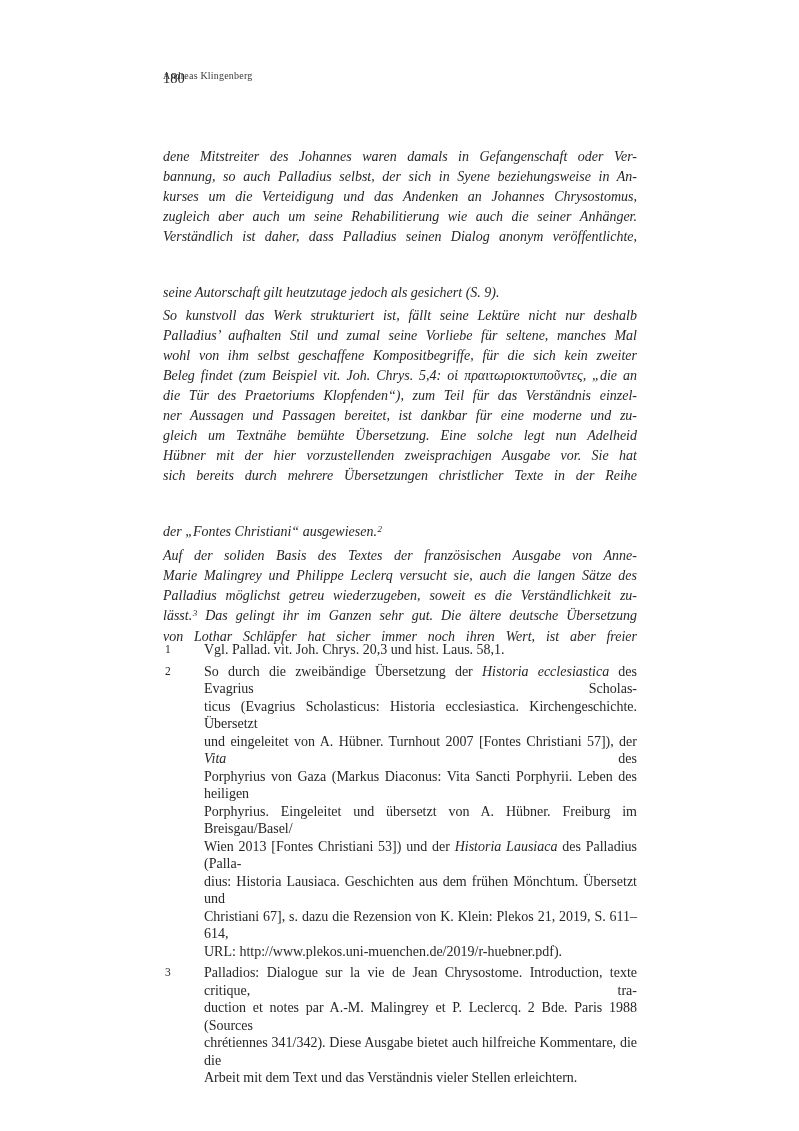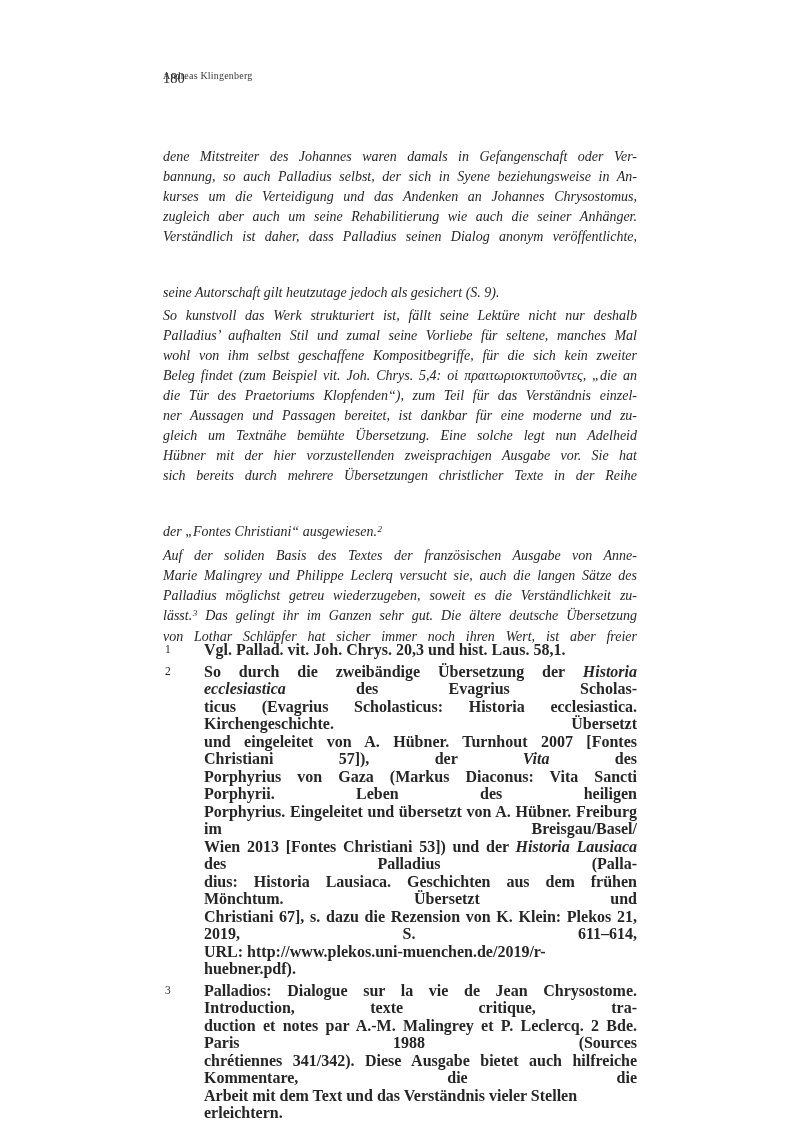--- a/index.html
+++ b/index.html
@@ -36,22 +36,22 @@
   .line.last{text-align:left;text-align-last:left;margin-top:36px;}
   .footnotes{
     position:absolute;left:163px;top:641px;width:474px;
   }
   .footnote{position:relative;padding-left:41px;margin:0 0 4px 0;}
   .fn-num{
     position:absolute;left:2px;top:0;
     font-size:11.5px;line-height:17.5px;
   }
   .fn-line{
-    font-size:16px;line-height:17.5px;
-    text-align:justify;text-align-last:justify;font-weight:bold;
+    font-size:14px;line-height:17.5px;
+    text-align:justify;text-align-last:justify;
   }
   .fn-line.last{text-align:left;text-align-last:left;}
   .i{font-style:italic;}
   .sup{
     font-size:64%;
     position:relative;top:-0.45em;
     margin-left:0.5px;
   }
 </style>
 </head>

